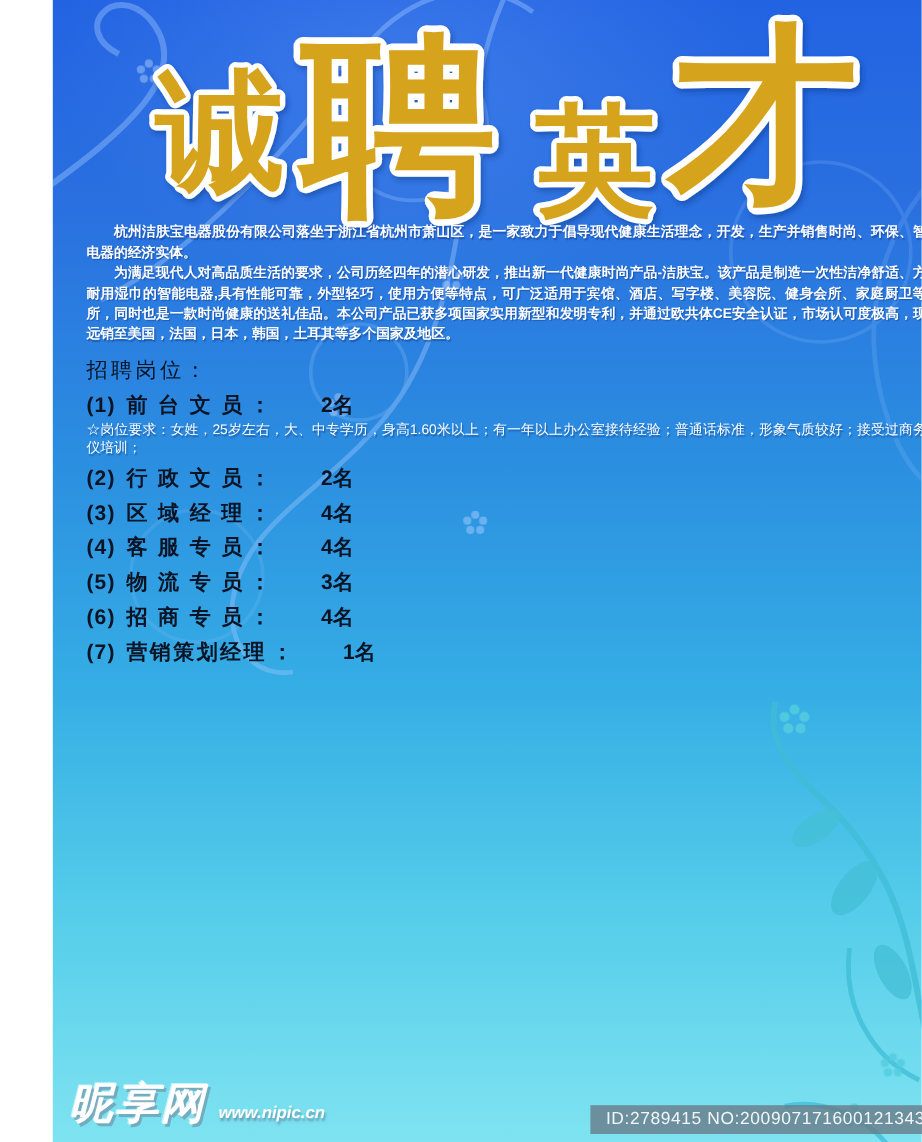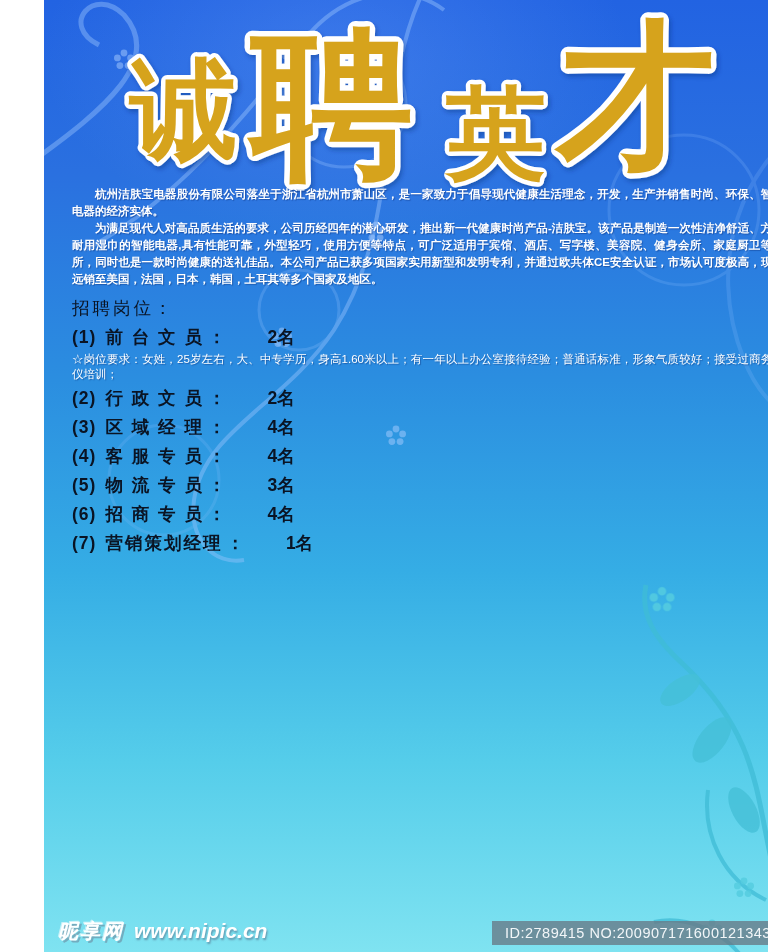--- a/index.html
+++ b/index.html
@@ -40,26 +40,26 @@
   .job-colon{margin-left:4px;}
   .job-count{margin-left:42px;}
   .job-req{
     margin:3px 0 0 0;color:#ffffff;font-weight:normal;font-size:11.5px;line-height:14.6px;
     text-align:justify;white-space:pre-line;
     text-shadow:1px 1px 1px rgba(8,40,110,.45);
   }
   .footer{position:absolute;left:0;right:0;bottom:0;height:47px;}
   .site-logo{position:absolute;left:14px;bottom:7px;color:#fff;font-style:italic;font-weight:bold;white-space:nowrap;}
   .site-name{
-    font-size:20px;letter-spacing:2px;
+    font-size:36px;letter-spacing:2px;
     text-shadow:2px 2px 0 rgba(110,150,170,.7),-1px -1px 0 rgba(255,255,255,.6);
     text-align:center;
   }
   .site-url{
-    font-size:21px;margin-left:10px;
+    font-size:14px;margin-left:10px;
     text-shadow:1px 2px 2px rgba(90,130,155,.75);
     text-align:right;
   }
   .id-badge{
     position:absolute;right:12px;bottom:7px;height:24px;line-height:24px;
     padding:0 12px 0 13px;background:rgba(104,120,133,.78);
     color:#f2f6f8;font-size:14.5px;letter-spacing:.5px;white-space:nowrap;
   }
 </style>
 </head>

